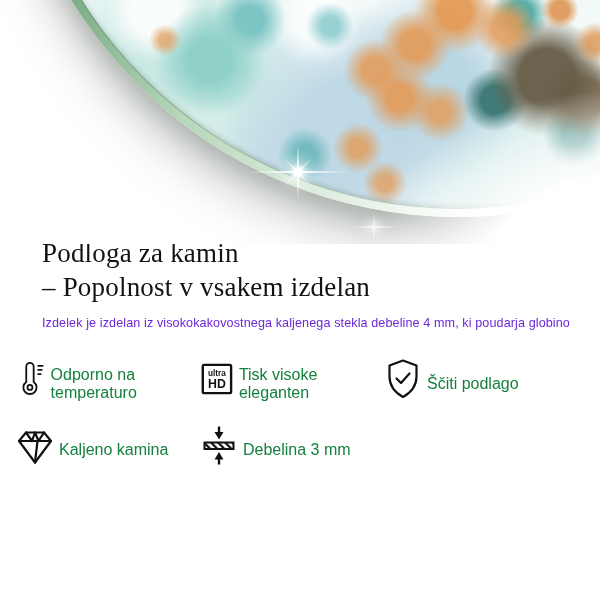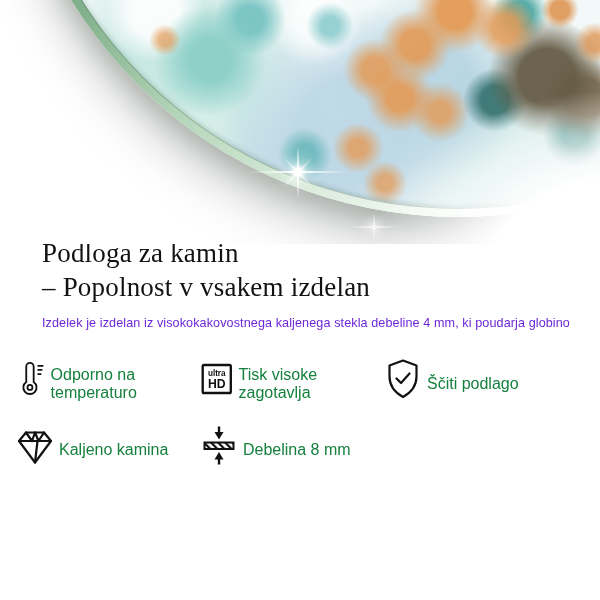--- a/index.html
+++ b/index.html
@@ -163,21 +163,21 @@
     </svg>
     <div class="feature-label">Odporno na temperaturo</div>
   </div>
 
   <div class="feature">
     <svg viewBox="0 0 48 48">
       <rect class="ico" x="8.5" y="8.5" width="31" height="31" rx="1.5" style="stroke-width:2.6"></rect>
       <text class="ico-text" x="24" y="21" style="font-size:9px;font-weight:600">ultra</text>
       <text class="ico-text" x="24" y="34" style="font-size:13.5px;font-weight:700">HD</text>
     </svg>
-    <div class="feature-label">Tisk visoke zagotavlja</div>
+    <div class="feature-label">Tisk visoke eleganten</div>
   </div>
 
   <div class="feature">
     <svg viewBox="0 0 48 48">
       <path class="ico" d="M24,5.5 L37.5,10.5 L37.5,21.5 C37.5,31 32,37.5 24,42 C16,37.5 10.5,31 10.5,21.5 L10.5,10.5 Z"></path>
       <path class="ico" d="M17.5,23.5 L22,28 L30.5,18.5"></path>
     </svg>
     <div class="feature-label">Ščiti podlago</div>
   </div>
 
@@ -198,16 +198,16 @@
         <pattern id="hatch" width="5" height="5" patternUnits="userSpaceOnUse" patternTransform="rotate(-45 0 0)">
           <line x1="1" y1="0" x2="1" y2="5" stroke="#111" stroke-width="2.4"></line>
         </pattern>
       </defs>
       <rect x="9.5" y="21.5" width="29" height="6.5" fill="url(#hatch)" stroke="#111" stroke-width="2"></rect>
       <line x1="24" y1="5.5" x2="24" y2="11" stroke="#111" stroke-width="2.4"></line>
       <polygon points="19.5,11 28.5,11 24,18.5" fill="#111"></polygon>
       <line x1="24" y1="43.5" x2="24" y2="38" stroke="#111" stroke-width="2.4"></line>
       <polygon points="19.5,38.5 28.5,38.5 24,31" fill="#111"></polygon>
     </svg>
-    <div class="feature-label">Debelina 8 mm</div>
+    <div class="feature-label">Debelina 3 mm</div>
   </div>
 
 </div>
 
 </body></html>

